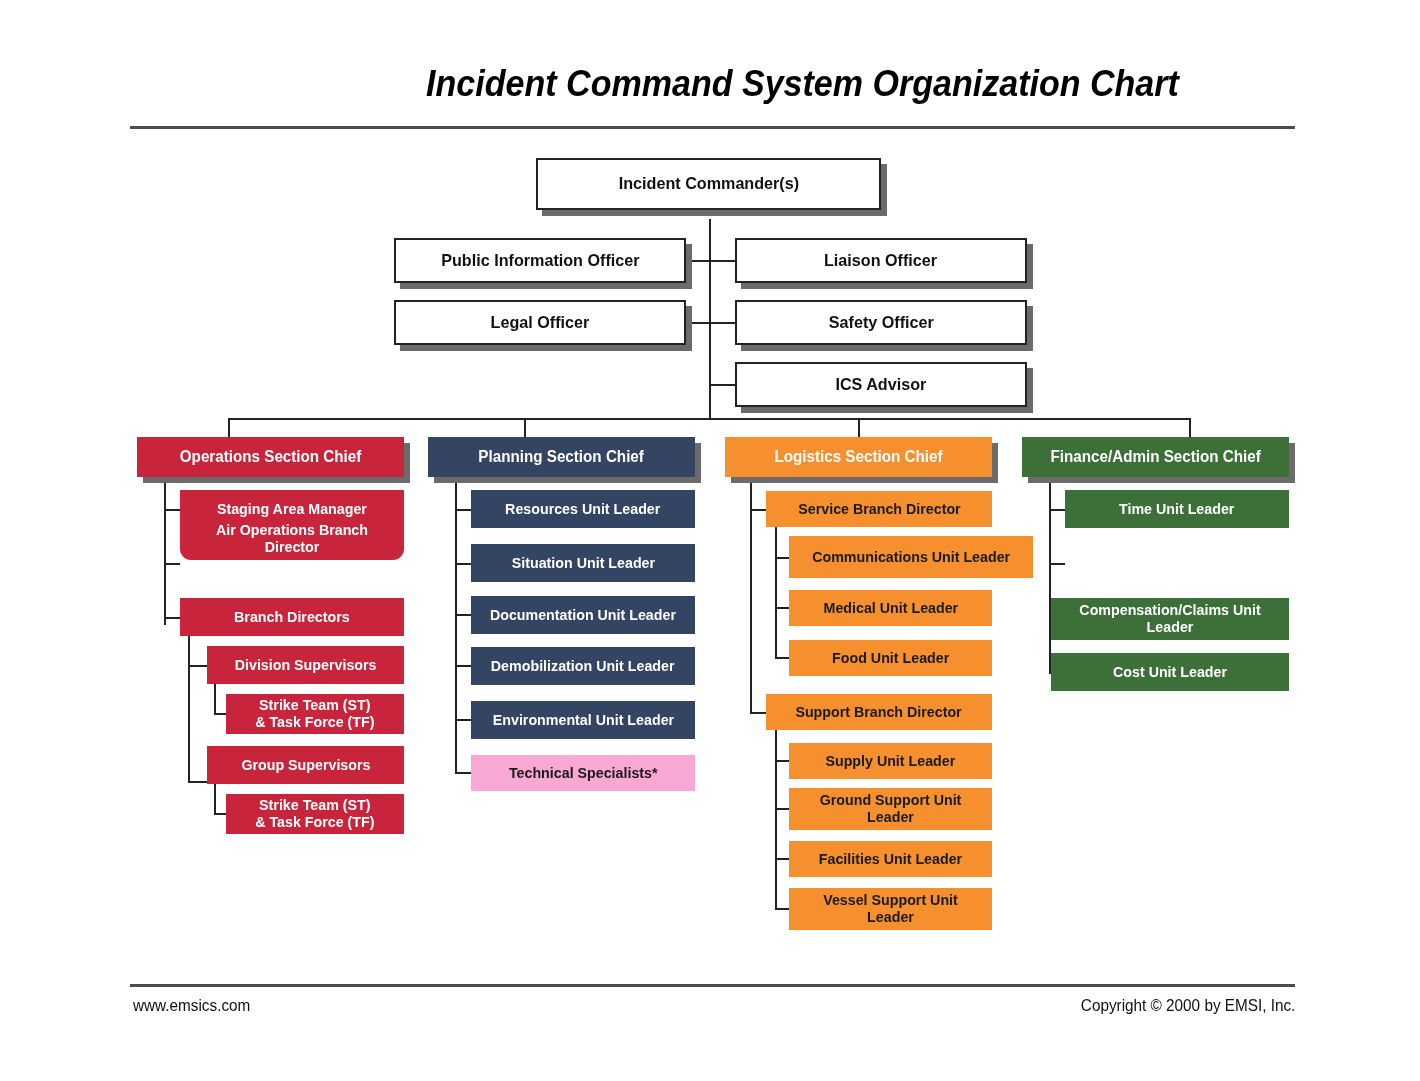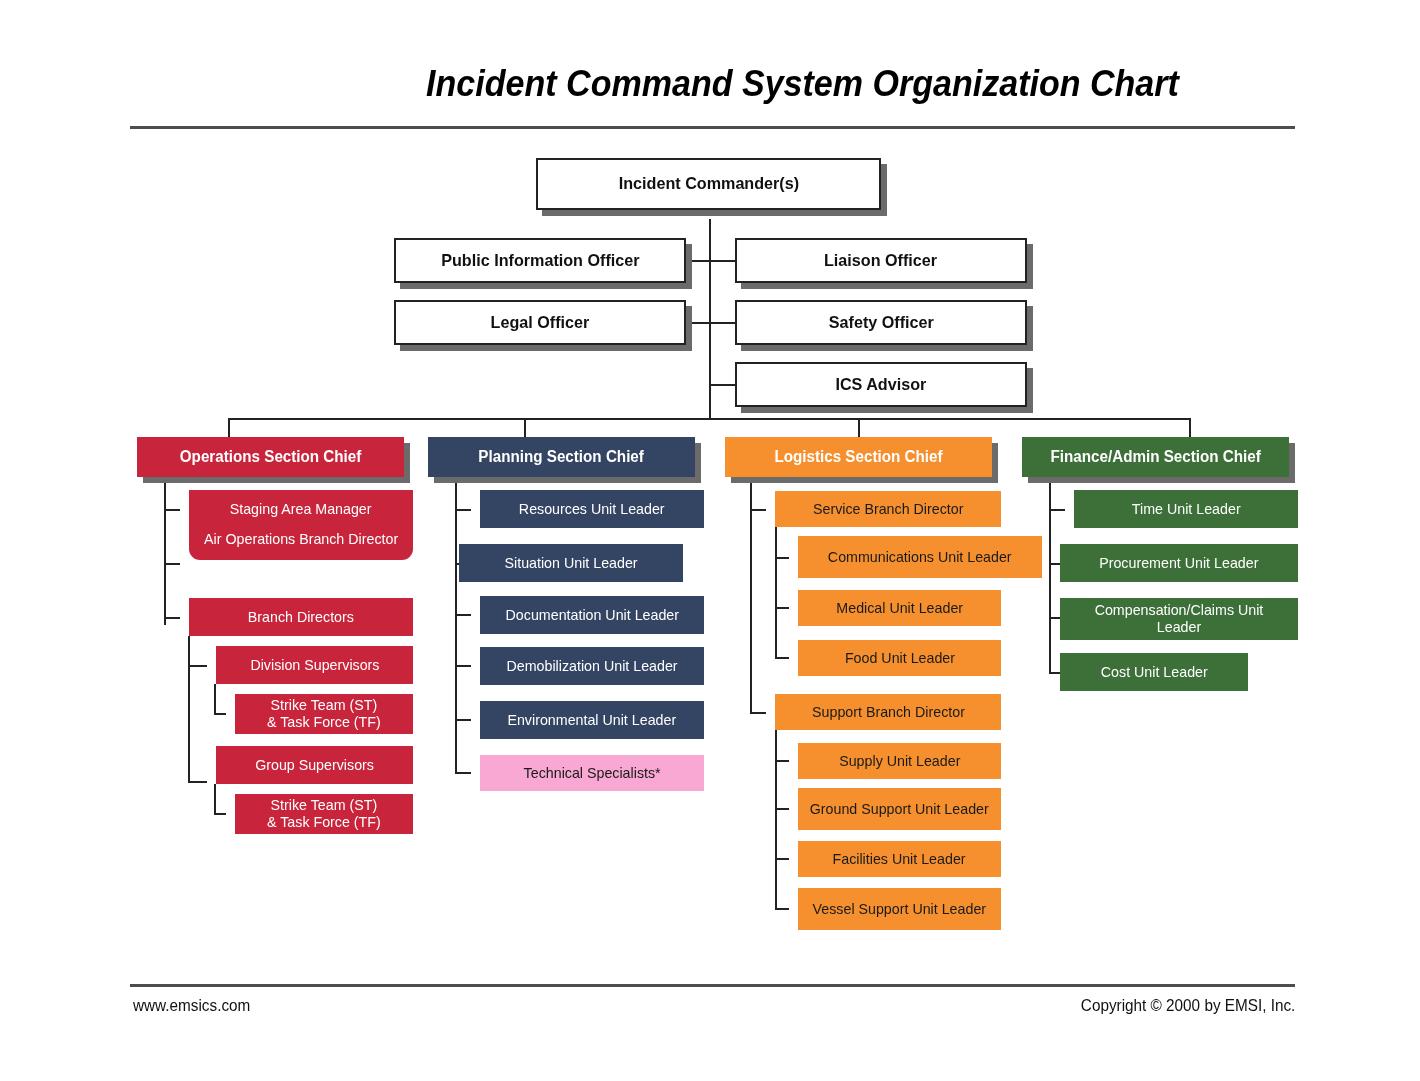--- a/index.html
+++ b/index.html
@@ -125,24 +125,23 @@
   
   .box.chief {
     color: #ffffff;
     font-weight: bold;
     font-size: 16px;
     box-shadow: 6px 6px 0 0 #6b6b6b;
     border: 0;
   }
   
   .box.unit {
-    font-weight: normal;
+    font-weight: bold;
     font-size: 15px;
     border: 0;
-    margin-left: 9px;
   }
   .c-red     { background: #C8253C; color: #ffffff; }
   .c-navy    { background: #344463; color: #ffffff; }
   .c-orange  { background: #F6902E; color: #1a1a1a; }
   .c-green   { background: #3D7038; color: #ffffff; }
   .c-yellow  { background: #f9a8d4; color: #1a1a1a; }
 
   .box span {
     display: block;
     padding: 0 6px;
@@ -257,21 +256,21 @@
   <div class="ln lnh" style="left:455px; top:509px; width:16px;"></div>
   <div class="ln lnh" style="left:455px; top:563px; width:16px;"></div>
   <div class="ln lnh" style="left:455px; top:614px; width:16px;"></div>
   <div class="ln lnh" style="left:455px; top:665px; width:16px;"></div>
   <div class="ln lnh" style="left:455px; top:719px; width:16px;"></div>
   <div class="ln lnh" style="left:455px; top:772px; width:16px;"></div>
 
   <div class="box unit c-navy" style="left:471px; top:490px; width:224px; height:38px;">
     <span>Resources Unit Leader</span>
   </div>
-  <div class="box unit c-navy" style="left:450px; top:544px; width:224px; height:38px;">
+  <div class="box unit c-navy" style="left:471px; top:544px; width:224px; height:38px;">
     <span>Situation Unit Leader</span>
   </div>
   <div class="box unit c-navy" style="left:471px; top:596px; width:224px; height:38px;">
     <span>Documentation Unit Leader</span>
   </div>
   <div class="box unit c-navy" style="left:471px; top:647px; width:224px; height:38px;">
     <span>Demobilization Unit Leader</span>
   </div>
   <div class="box unit c-navy" style="left:471px; top:701px; width:224px; height:38px;text-align:right;">
     <span>Environmental Unit Leader</span>
@@ -336,27 +335,24 @@
 
   <div class="ln lnv" style="left:1049px; top:477px; height:195px;"></div>
   <div class="ln lnh" style="left:1049px; top:509px; width:16px;"></div>
   <div class="ln lnh" style="left:1049px; top:563px; width:16px;"></div>
   <div class="ln lnh" style="left:1049px; top:617px; width:16px;"></div>
   <div class="ln lnh" style="left:1049px; top:672px; width:16px;"></div>
 
   <div class="box unit c-green" style="left:1065px; top:490px; width:224px; height:38px;">
     <span>Time Unit Leader</span>
   </div>
-  <div class="box unit c-green" style="left:1051px; top:544px; width:238px; height:38px;">
-    <span>Procurement Unit Leader</span>
-  </div>
   <div class="box unit c-green" style="left:1051px; top:598px; width:238px; height:42px;">
     <span>Compensation/Claims Unit Leader</span>
   </div>
-  <div class="box unit c-green" style="left:1051px; top:653px; width:188px; height:38px;text-align:right;">
+  <div class="box unit c-green" style="left:1051px; top:653px; width:238px; height:38px;text-align:right;">
     <span>Cost Unit Leader</span>
   </div>
 
   <div id="footer-rule"></div>
   <div id="footer-left">www.emsics.com</div>
   <div id="footer-right">Copyright © 2000 by EMSI, Inc.</div>
 
 </div>
 
 </body></html>

